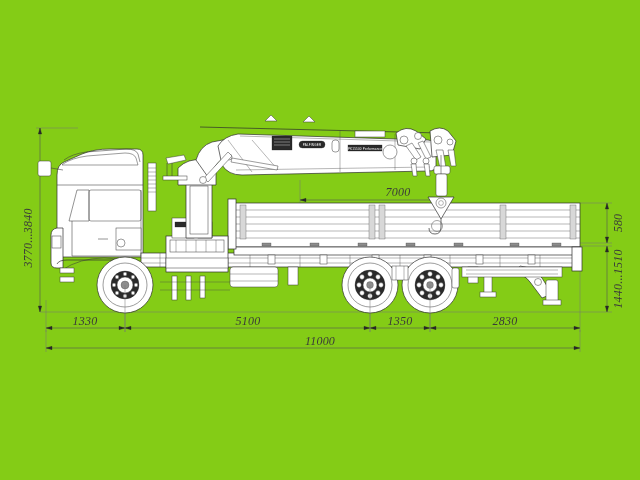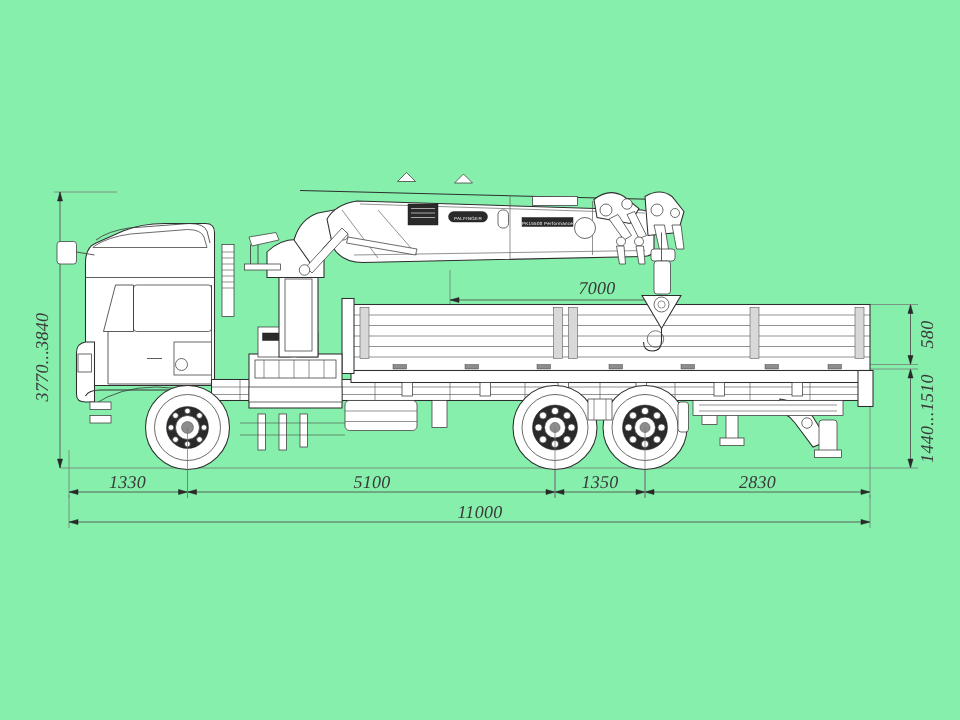--- a/index.html
+++ b/index.html
@@ -1,18 +1,18 @@
 <!DOCTYPE html>
 <html><head>
 <meta charset="utf-8">
 <style>
   html,body{margin:0;padding:0;background:#ffffff;}
   body{width:640px;height:480px;overflow:hidden;
        font-family:"Liberation Serif",serif;color:#2b2b2b;}
-  #stage{position:relative;width:640px;height:480px;background:#86efac;}
+  #stage{position:relative;width:640px;height:480px;background:#84cc16;}
   svg.draw{position:absolute;left:0;top:0;width:640px;height:480px;}
   .dimtext{font-family:"Liberation Serif",serif;font-style:italic;
            font-size:12px;fill:#3a3a3a;letter-spacing:.2px;}
   .badge{font-family:"Liberation Sans",sans-serif;font-size:3px;
          fill:#ffffff;letter-spacing:.2px;}
   .ln{fill:none;stroke:#2e2e2e;stroke-width:.7;}
   .ln2{fill:none;stroke:#3a3a3a;stroke-width:.55;}
   .lnT{fill:none;stroke:#4a4a4a;stroke-width:.4;}
   .dim{fill:none;stroke:#555;stroke-width:.6;}
   .ext{fill:none;stroke:#777;stroke-width:.5;}

